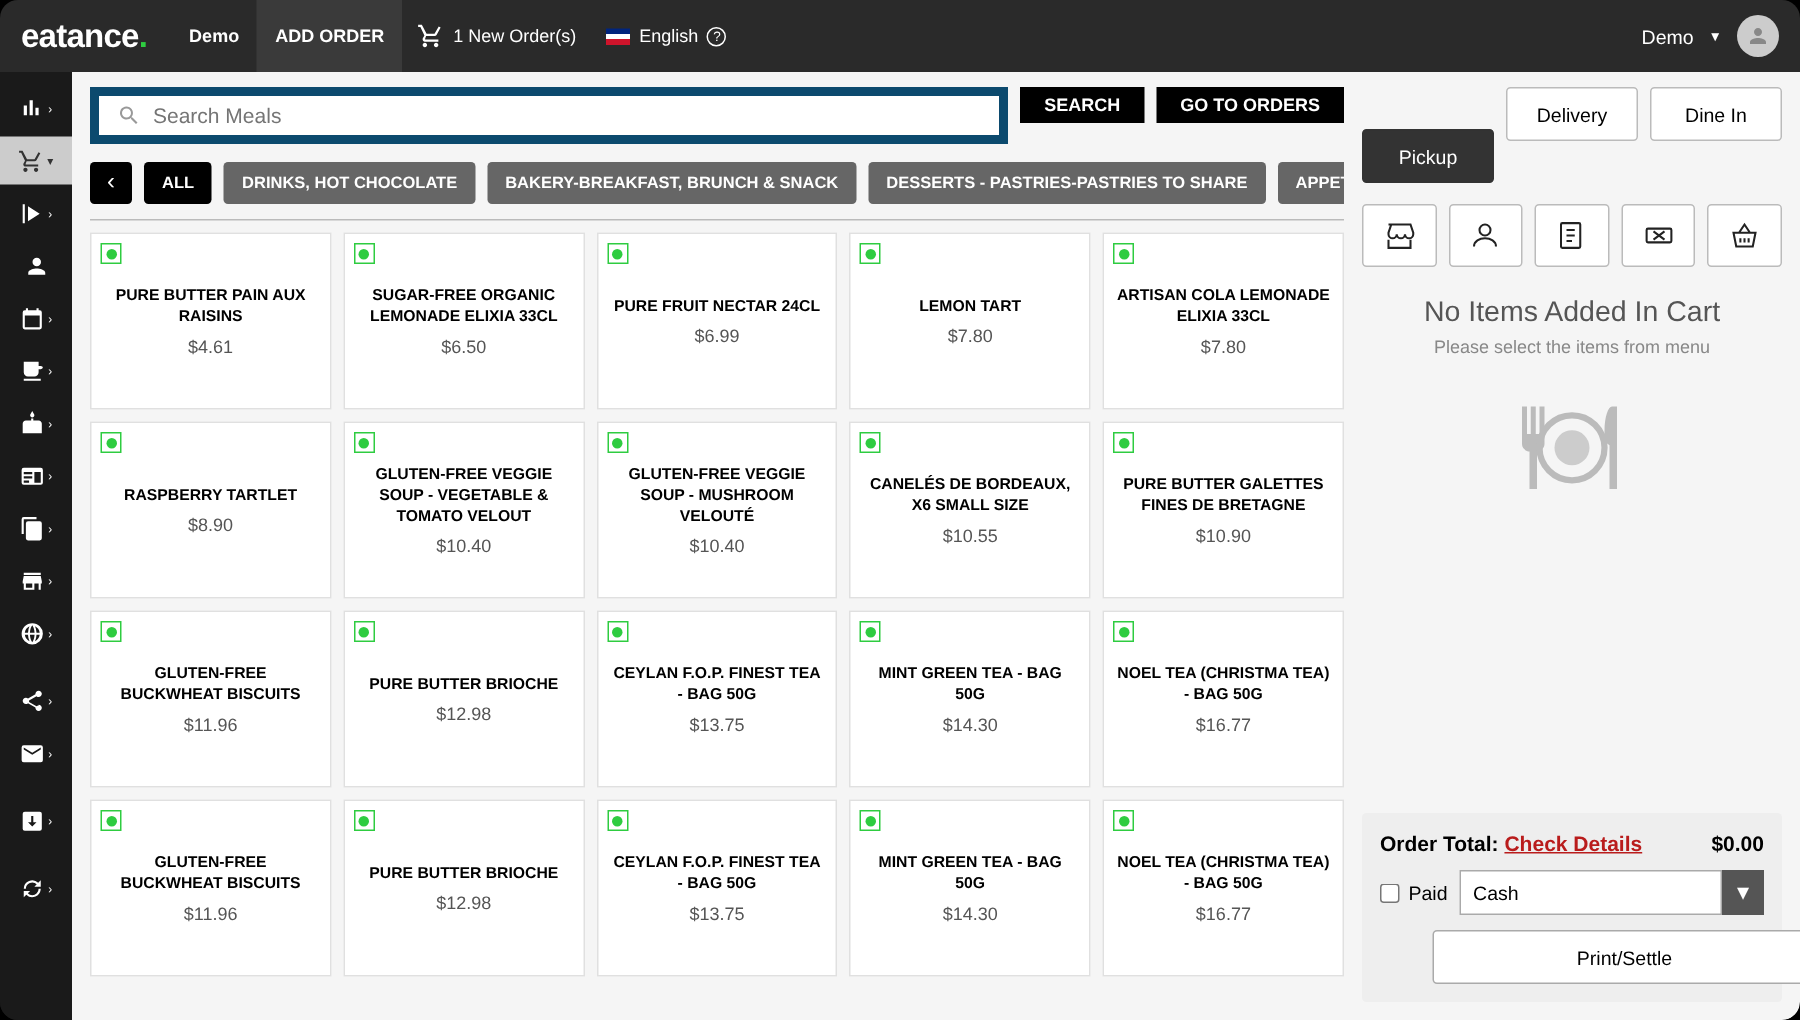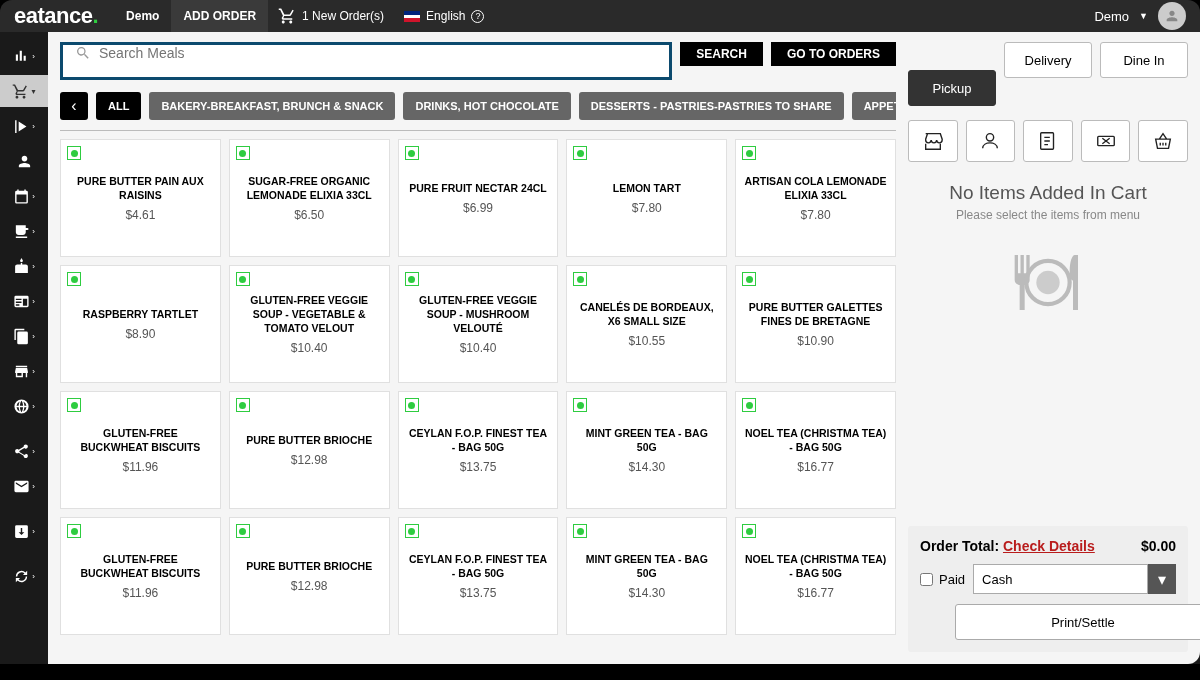--- a/index.html
+++ b/index.html
@@ -1,17 +1,17 @@
 <!DOCTYPE html>
 <html><head>
 <meta charset="utf-8">
 <style>
 * { box-sizing: border-box; margin: 0; padding: 0; font-family: Arial, Helvetica, sans-serif; }
 body { background: #000; width: 1200px; height: 680px; overflow: hidden; border-radius: 12px; }
-.topbar { background: #2a2a2a; height: 32px; display: flex; align-items: center; padding: 0 14px; color: #fff; }
+.topbar { background: #2a2a2a; height: 48px; display: flex; align-items: center; padding: 0 14px; color: #fff; }
 .logo { font-size: 22px; font-weight: 700; letter-spacing: -0.5px; }
 .logo .dot { color: #2ecc40; }
 .topnav { display: flex; margin-left: 16px; }
 .topnav-item { padding: 0 12px; height: 48px; display: flex; align-items: center; font-size: 12px; font-weight: 600; cursor: pointer; }
 .topnav-item.active { background: #3a3a3a; }
 .neworder { display: flex; align-items: center; margin-left: 10px; font-size: 12px; gap: 6px; }
 .lang { display: flex; align-items: center; margin-left: 20px; font-size: 12px; gap: 6px; }
 .flag { width: 16px; height: 11px; background: linear-gradient(to bottom, #00247d 33%, #fff 33%, #fff 66%, #cf142b 66%); display: inline-block; }
 .topbar .right { margin-left: auto; display: flex; align-items: center; gap: 10px; font-size: 13px;}
 .avatar { width: 28px; height: 28px; border-radius: 50%; background: #ccc; display: flex; align-items: center; justify-content: center; }
@@ -22,21 +22,21 @@
 .sbitem { height: 32px; display: flex; align-items: center; justify-content: center; color: #fff; cursor: pointer; position: relative; margin-bottom: 3px;}
 .sbitem.active { background: #ccc; color: #333; }
 .sbitem .chev { font-size: 8px; margin-left: 2px; }
 .sbitem svg { width: 17px; height: 17px; fill: currentColor; }
 
 .main { flex: 1; background: #f5f5f5; padding: 10px 12px 12px 12px; display: flex; gap: 12px; border-radius: 0 0 12px 0; overflow:hidden;}
 .left { flex: 1; min-width: 0;}
 .right-pane { width: 280px; display: flex; flex-direction: column; }
 
 .searchrow { display: flex; gap: 8px; margin-bottom: 12px; }
-.searchbox { flex: 1; background: #fff; border: 3px solid #0c4a6e; display: flex; align-items: flex-start; padding: 0 12px; height: 38px; }
+.searchbox { flex: 1; background: #fff; border: 6px solid #0c4a6e; display: flex; align-items: center; padding: 0 12px; height: 38px; }
 .searchbox input { border: none; outline: none; flex: 1; font-size: 14px; margin-left: 8px; color: #666; }
 .btn-black { background: #000; color: #fff; border: none; height: 24px; padding: 0 16px; font-size: 12px; font-weight: 700; cursor: pointer; }
 
 .catrow { display: flex; gap: 8px; align-items: center; border-bottom: 1px solid #bbb; padding-bottom: 10px; margin-bottom: 8px; overflow: hidden; }
 .catnav { width: 28px; height: 28px; background: #000; color: #fff; display: flex; align-items: center; justify-content: center; cursor: pointer; border-radius: 3px; flex-shrink:0;}
 .cat { background: #666; color: #fff; font-size: 11px; font-weight: 700; padding: 8px 12px; border-radius: 3px; cursor: pointer; white-space: nowrap; flex-shrink:0;}
 .cat.active { background: #000; }
 
 .grid { display: grid; grid-template-columns: repeat(5, 1fr); gap: 8px; }
 .card { background: #fff; border: 1px solid #e0e0e0; height: 118px; position: relative; display: flex; flex-direction: column; align-items: center; justify-content: center; padding: 8px; text-align: center; cursor: pointer; }
@@ -204,22 +204,22 @@
             </svg>
           <input placeholder="Search Meals" style="">
         </div>
         <button class="btn-black">SEARCH</button>
         <button class="btn-black">GO TO ORDERS</button>
       </div>
 
       <div class="catrow" id="catrow">
         <div class="catnav">‹</div>
       <div class="cat active">ALL</div>
+          <div class="cat">DRINKS, HOT CHOCOLATE</div>
           <div class="cat">BAKERY-BREAKFAST, BRUNCH &amp; SNACK</div>
-          <div class="cat">DRINKS, HOT CHOCOLATE</div>
           <div class="cat">DESSERTS - PASTRIES-PASTRIES TO SHARE</div>
           <div class="cat">APPETIZERS</div>
         </div>
 
       <div class="grid" id="grid">
           <div class="card">
             <div class="veg"></div>
             <div class="cardname">PURE BUTTER PAIN AUX RAISINS</div>
             <div class="cardprice">$4.61</div>
           </div>

